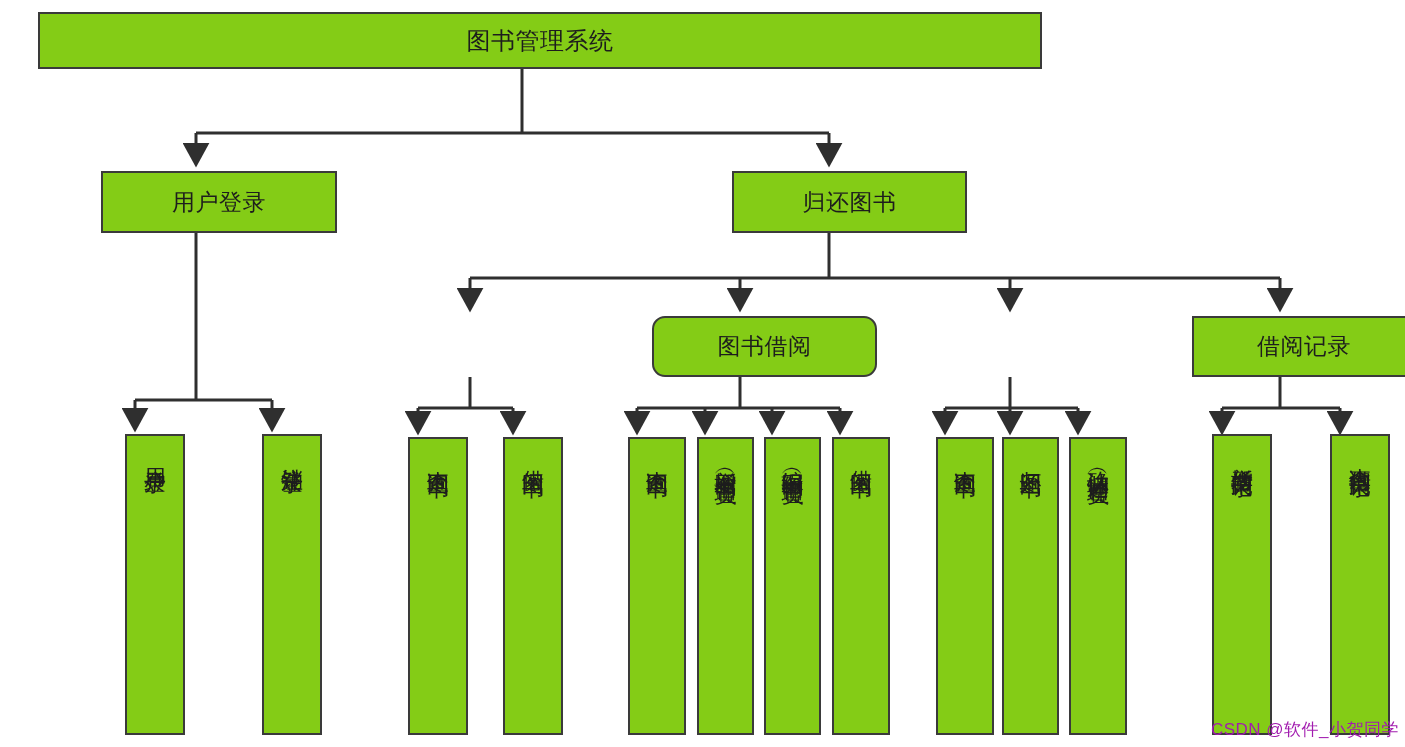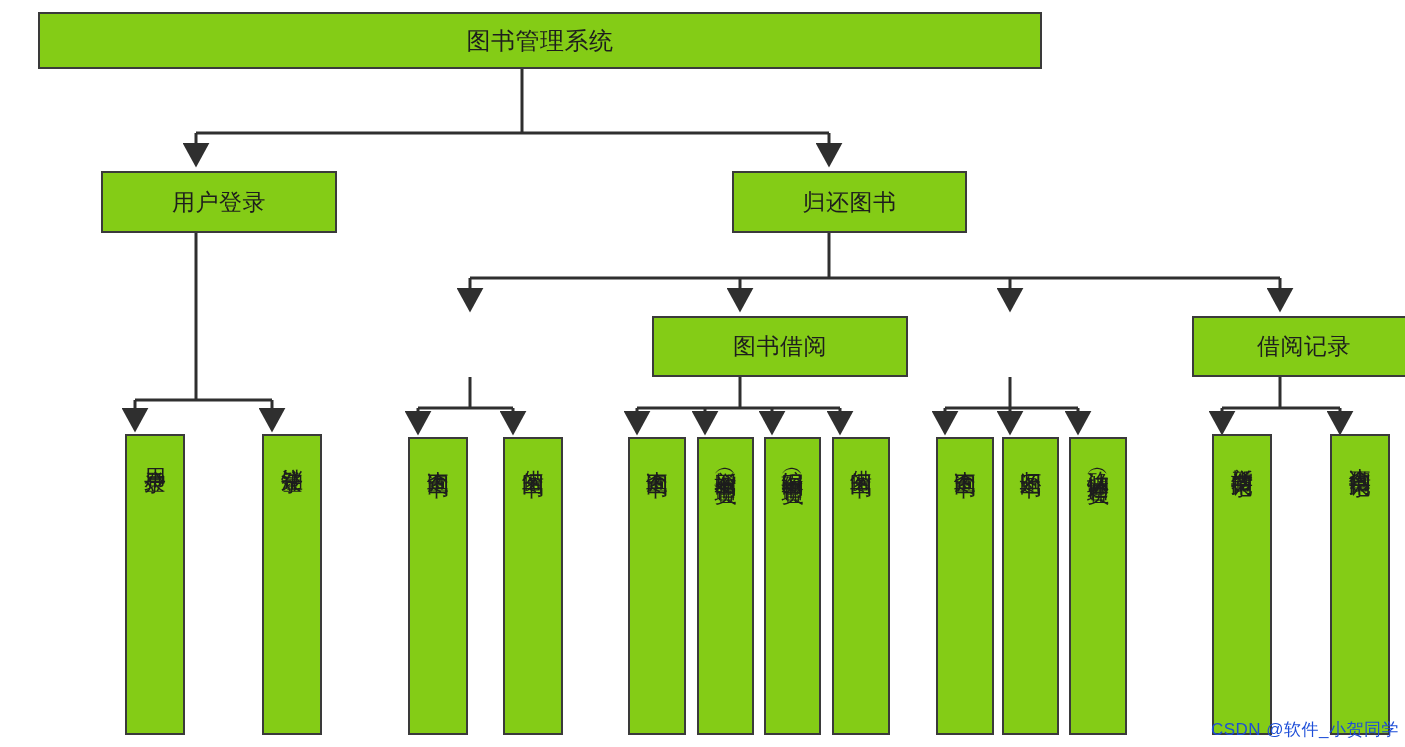--- a/index.html
+++ b/index.html
@@ -57,21 +57,21 @@
     font-size: 22px;
     line-height: 1.18;
     letter-spacing: 2px;
     white-space: nowrap;
   }
   .watermark {
     position: absolute;
     right: 6px;
     bottom: 6px;
     font-size: 17px;
-    color: #1d4ed8;
+    color: #a21caf;
     letter-spacing: 0.5px;
     white-space: nowrap;
     user-select: none;
   }
 </style>
 </head>
 <body>
 
 <div id="canvas">
 
@@ -129,21 +129,21 @@
     <span class="label">图书管理系统</span>
   </div>
 
   <div class="node" style="left:81px; top:171px; width:236px; height:62px;">
     <span class="label">用户登录</span>
   </div>
   <div class="node" style="left:712px; top:171px; width:235px; height:62px;">
     <span class="label">归还图书</span>
   </div>
 
-  <div class="node" style="left:632px; top:316px; width:256px; height:61px;">
+  <div class="node" style="left:632px; top:316px; width:225px; height:61px;border-radius:13px;">
     <span class="label">图书借阅</span>
   </div>
   <div class="node" style="left:1172px; top:316px; width:224px; height:61px;">
     <span class="label">借阅记录</span>
   </div>
 
   <div class="node leaf" style="left:105px; top:434px; width:60px; height:301px;">
     <span class="label">用户登录</span>
   </div>
   <div class="node leaf" style="left:242px; top:434px; width:60px; height:301px;">

